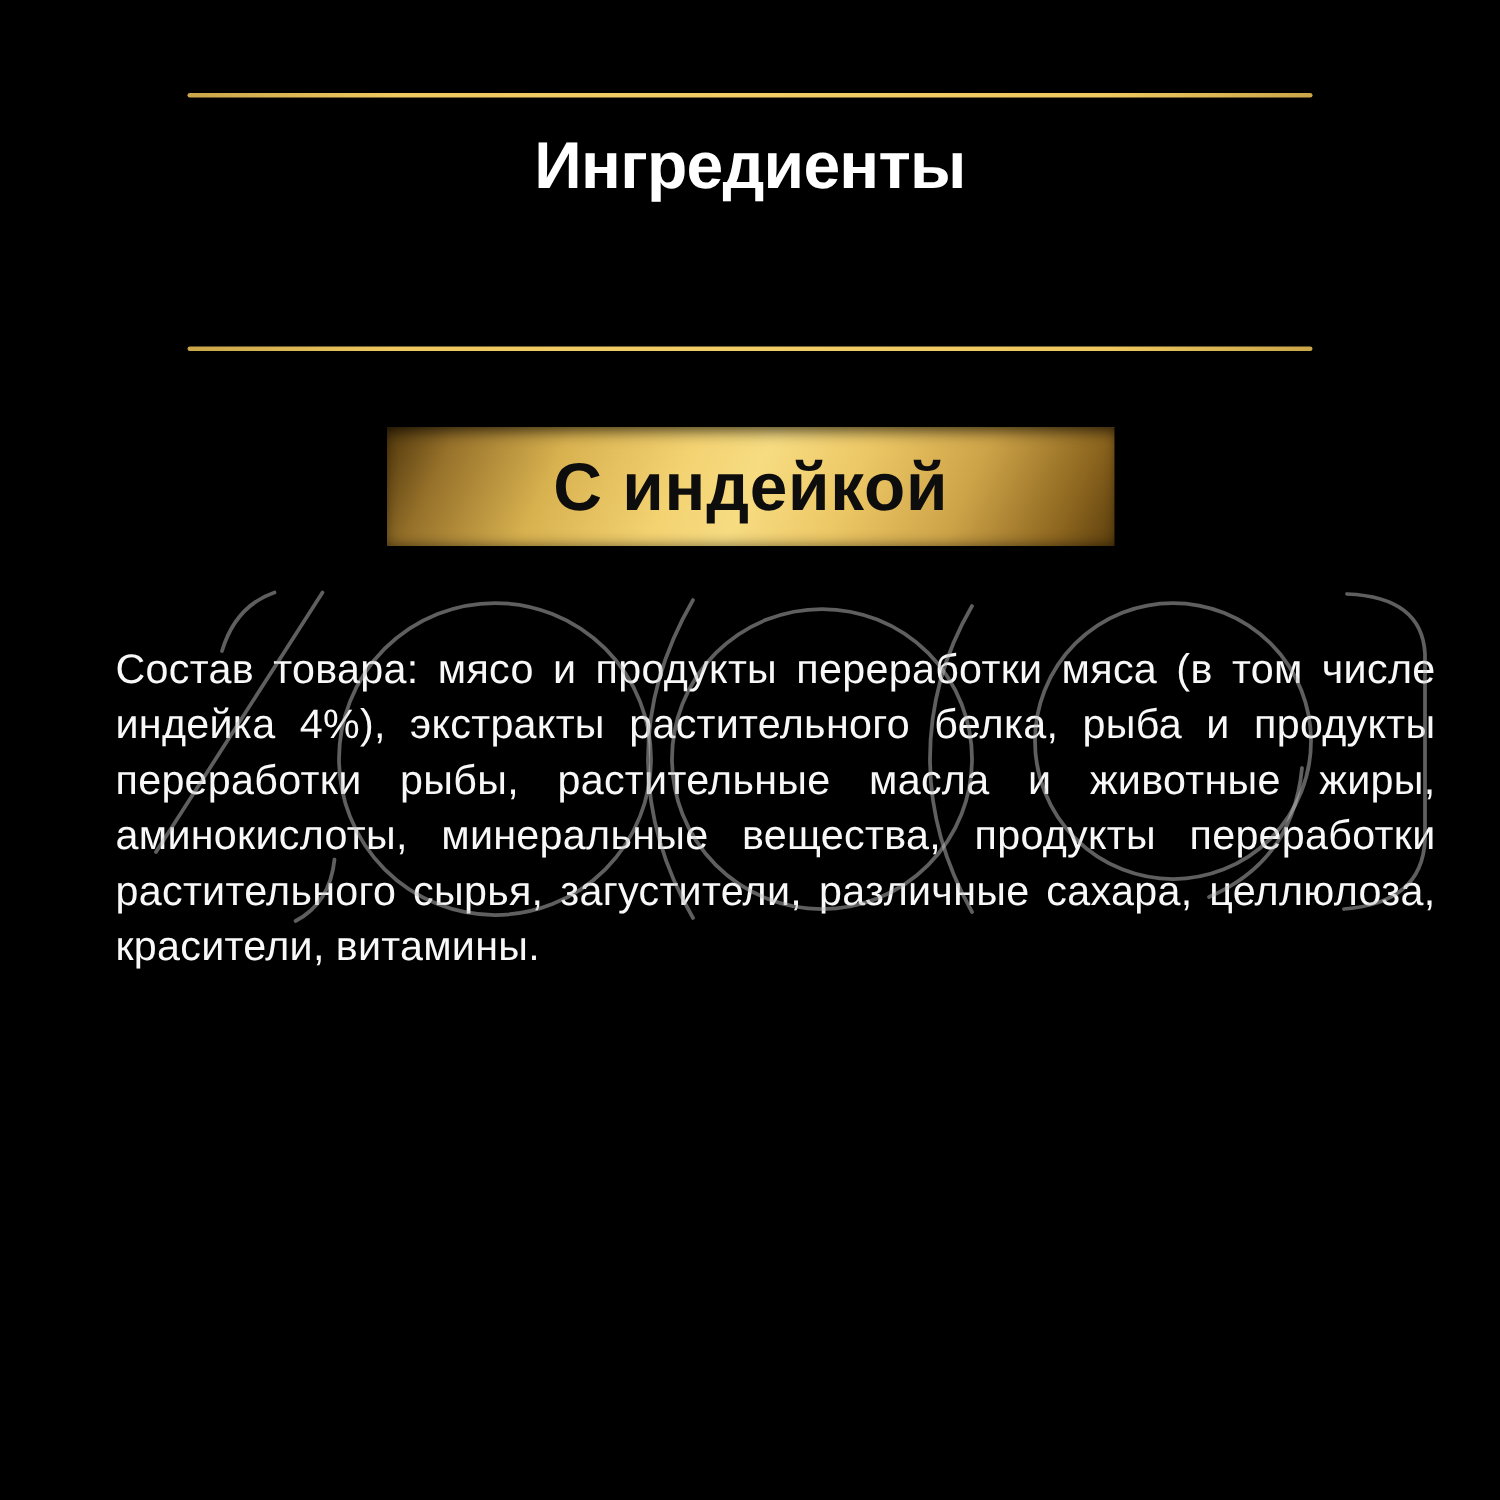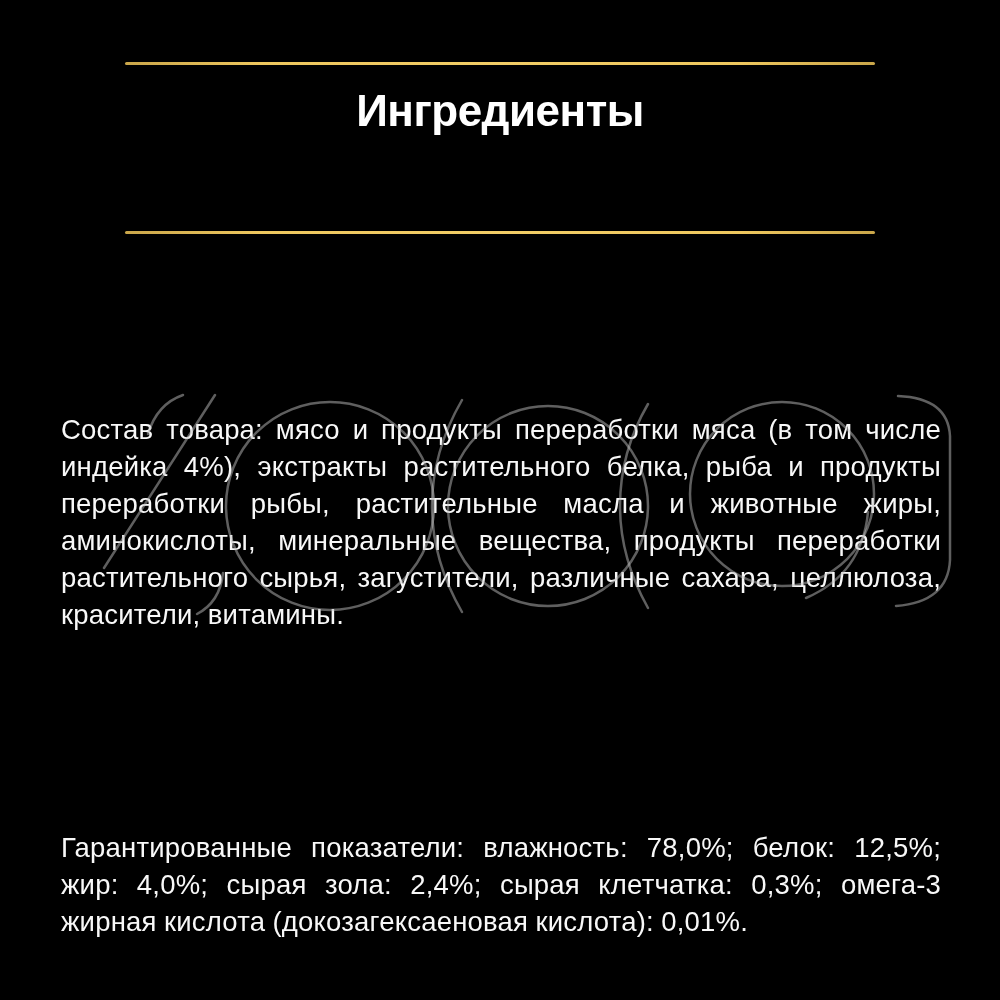--- a/index.html
+++ b/index.html
@@ -61,21 +61,21 @@
     left: 0;
     top: 0;
     width: 1000px;
     height: 1000px;
     pointer-events: none;
   }
   .para {
     position: absolute;
     left: 61px;
     width: 880px;
-    margin: 0;
+    margin: 16px;
     color: #f8f8f8;
     font-size: 27.5px;
     line-height: 37px;
     letter-spacing: 0.2px;
     word-spacing: -0.5px;
     text-align: justify;
     text-align-last: left;
   }
   .p-composition { top: 411px; }
   .p-additives   { top: 668px; }
@@ -87,25 +87,27 @@
 <div class="canvas">
 
   <div class="rule rule-top"></div>
 
   <h1 class="title">
     <span>Ингредиенты</span>
   </h1>
 
   <div class="rule rule-bottom"></div>
 
+  <div class="badge">
+    <span class="badge-label">С индейкой</span>
+  </div>
 
   <p class="para p-composition">Состав товара: мясо и продукты переработки мяса (в том числе индейка 4%), экстракты растительного белка, рыба и продукты переработки рыбы, растительные масла и животные жиры, аминокислоты, минеральные вещества, продукты переработки растительного сырья, загустители, различные сахара, целлюлоза, красители, витамины.</p>
 
 
-  <p class="para p-guaranteed">Гарантированные показатели: влажность: 78,0%; белок: 12,5%; жир: 4,0%; сырая зола: 2,4%; сырая клетчатка: 0,3%; омега-3 жирная кислота (докозагексаеновая кислота): 0,01%.</p>
 
   <svg class="watermark" viewBox="0 0 1000 1000" xmlns="http://www.w3.org/2000/svg" fill="none" stroke="#bdbdbd" stroke-opacity="0.5" stroke-width="2.5" stroke-linecap="round">
     <path d="M 148 434 Q 157 404 183 395"></path>
     <path d="M 215 395 L 104 568"></path>
     <path d="M 197 614 Q 220 602 223 573"></path>
     <circle cx="330" cy="506" r="104"></circle>
     <path d="M 462 400 Q 432 452 432 506 Q 432 560 462 612"></path>
     <circle cx="548" cy="506" r="100"></circle>
     <path d="M 648 404 Q 620 452 620 506 Q 620 558 648 608"></path>
     <circle cx="782" cy="494" r="92"></circle>

